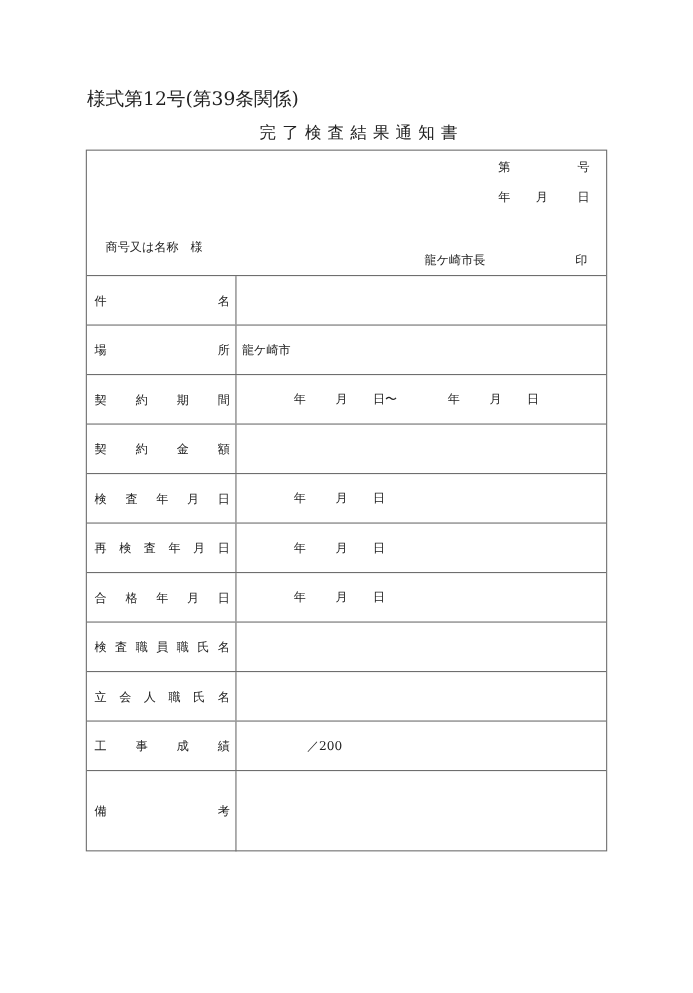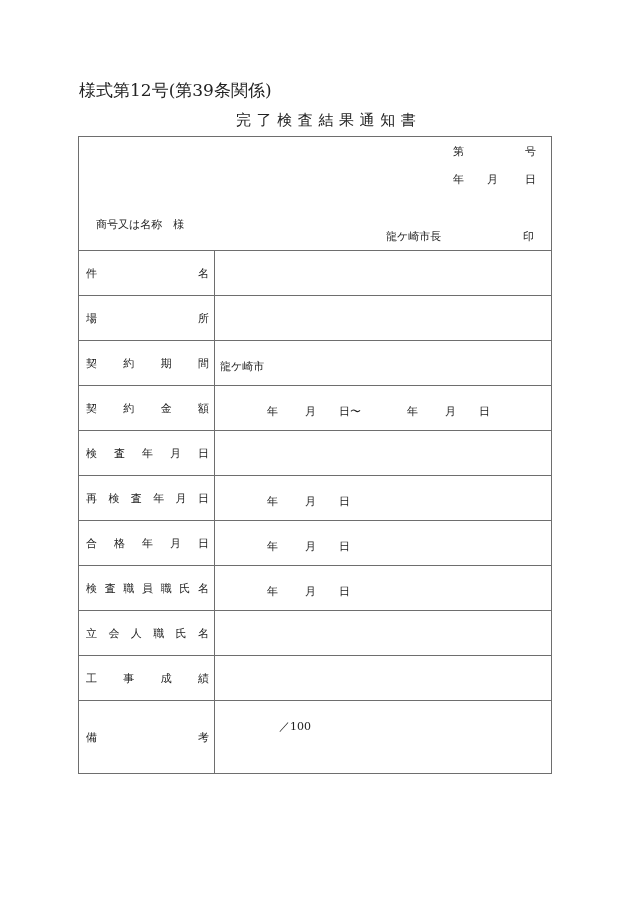--- a/index.html
+++ b/index.html
@@ -39,21 +39,21 @@
     }
     .label-text {
       display: flex; justify-content: space-between; width: 100%;
       font-size: 11px;
     }
     .value-cell {
       position: absolute; left: 136px; top: 0; bottom: 0; right: 0;
       display: flex; align-items: center;
       font-size: 11px;
     }
-    .seg { position: absolute; top: 50%; transform: translateY(-50%); white-space: nowrap; margin-top: 48px; }
+    .seg { position: absolute; top: 50%; transform: translateY(-50%); white-space: nowrap; }
   </style>
 </head>
 <body>
 
 <div class="abs form-number">様式第12号(第39条関係)</div>
 <div class="abs doc-title">完了検査結果通知書</div>
 
 <div class="form-table">
 
   <div class="header-block">
@@ -212,21 +212,21 @@
   <div class="row" style="top:519px;">
     <div class="label-cell">
       <div class="label-text">
         <span>工</span>
         <span>事</span>
         <span>成</span>
         <span>績</span>
       </div>
     </div>
     <div class="value-cell">
-      <span class="seg" style="left:64px;">／100</span>
+      <span class="seg" style="left:64px;">／200</span>
     </div>
   </div>
 
   <div class="row last" style="top:564px;">
     <div class="label-cell">
       <div class="label-text">
         <span>備</span>
         <span>考</span>
       </div>
     </div>

